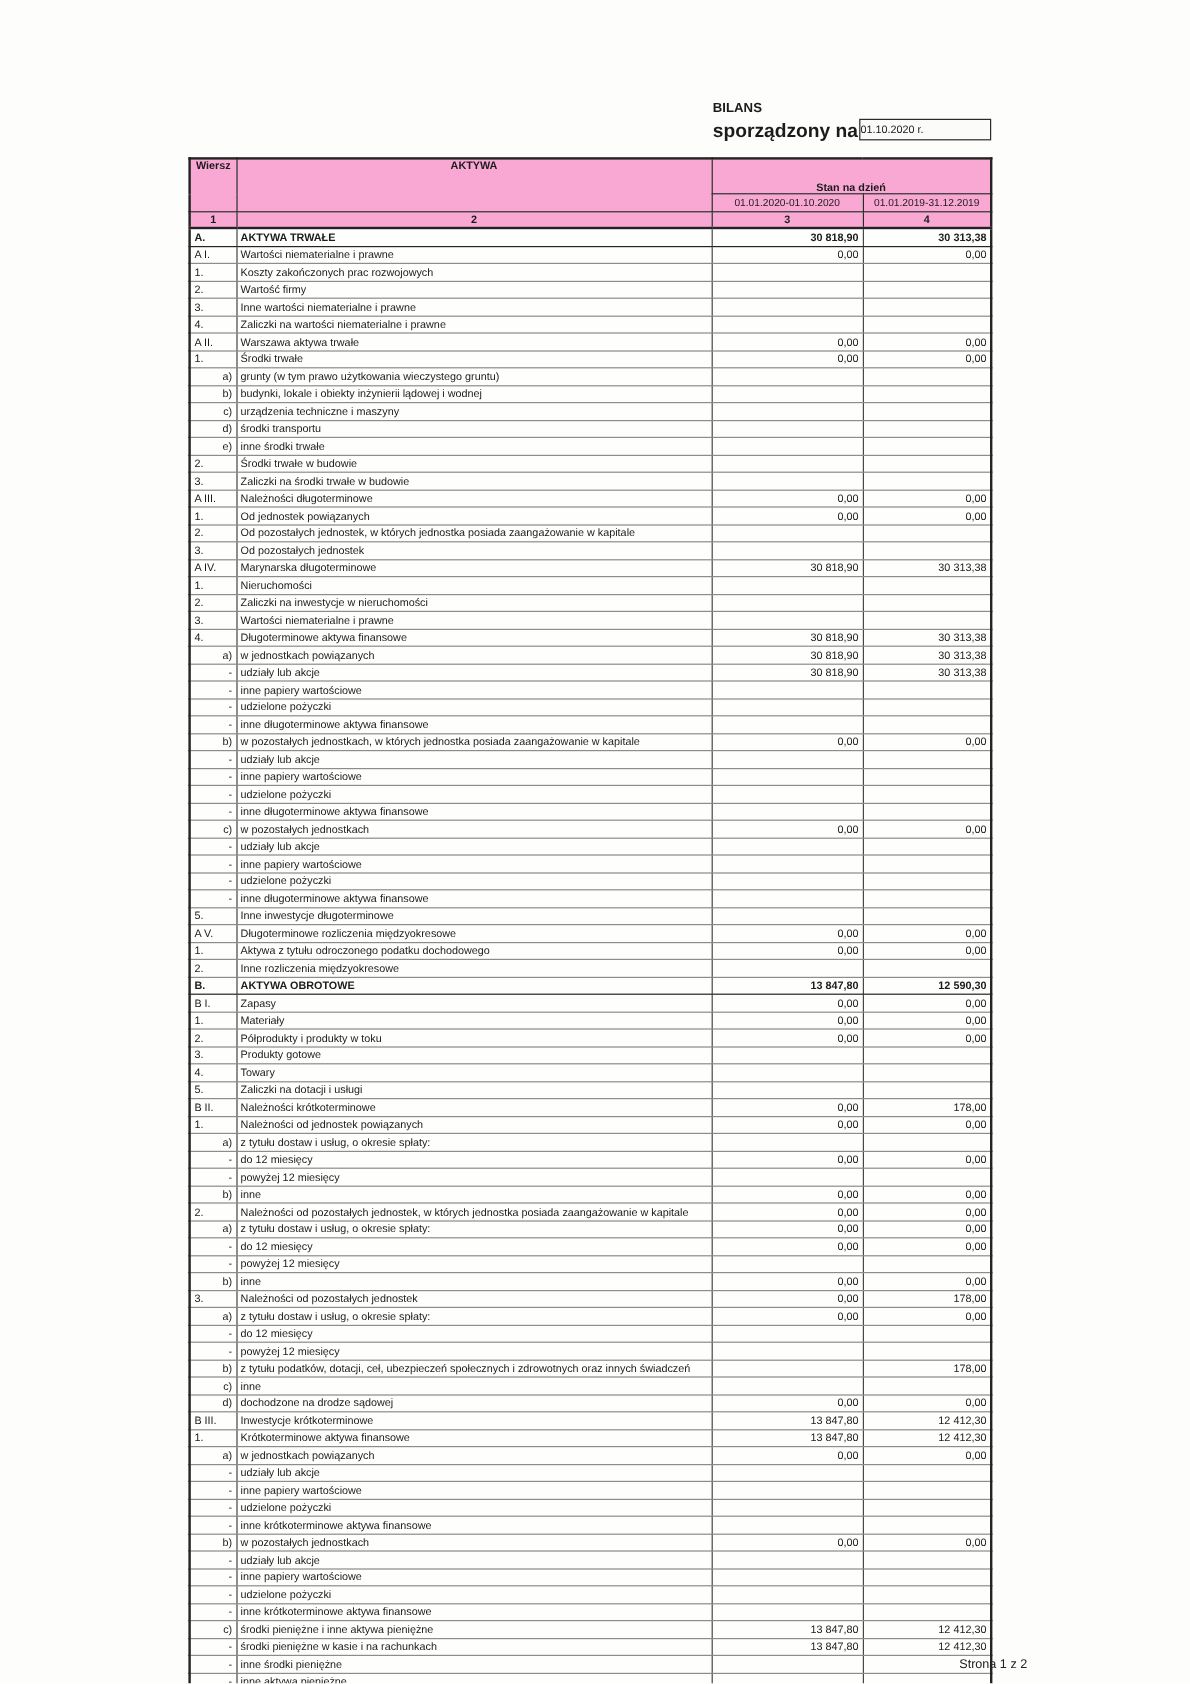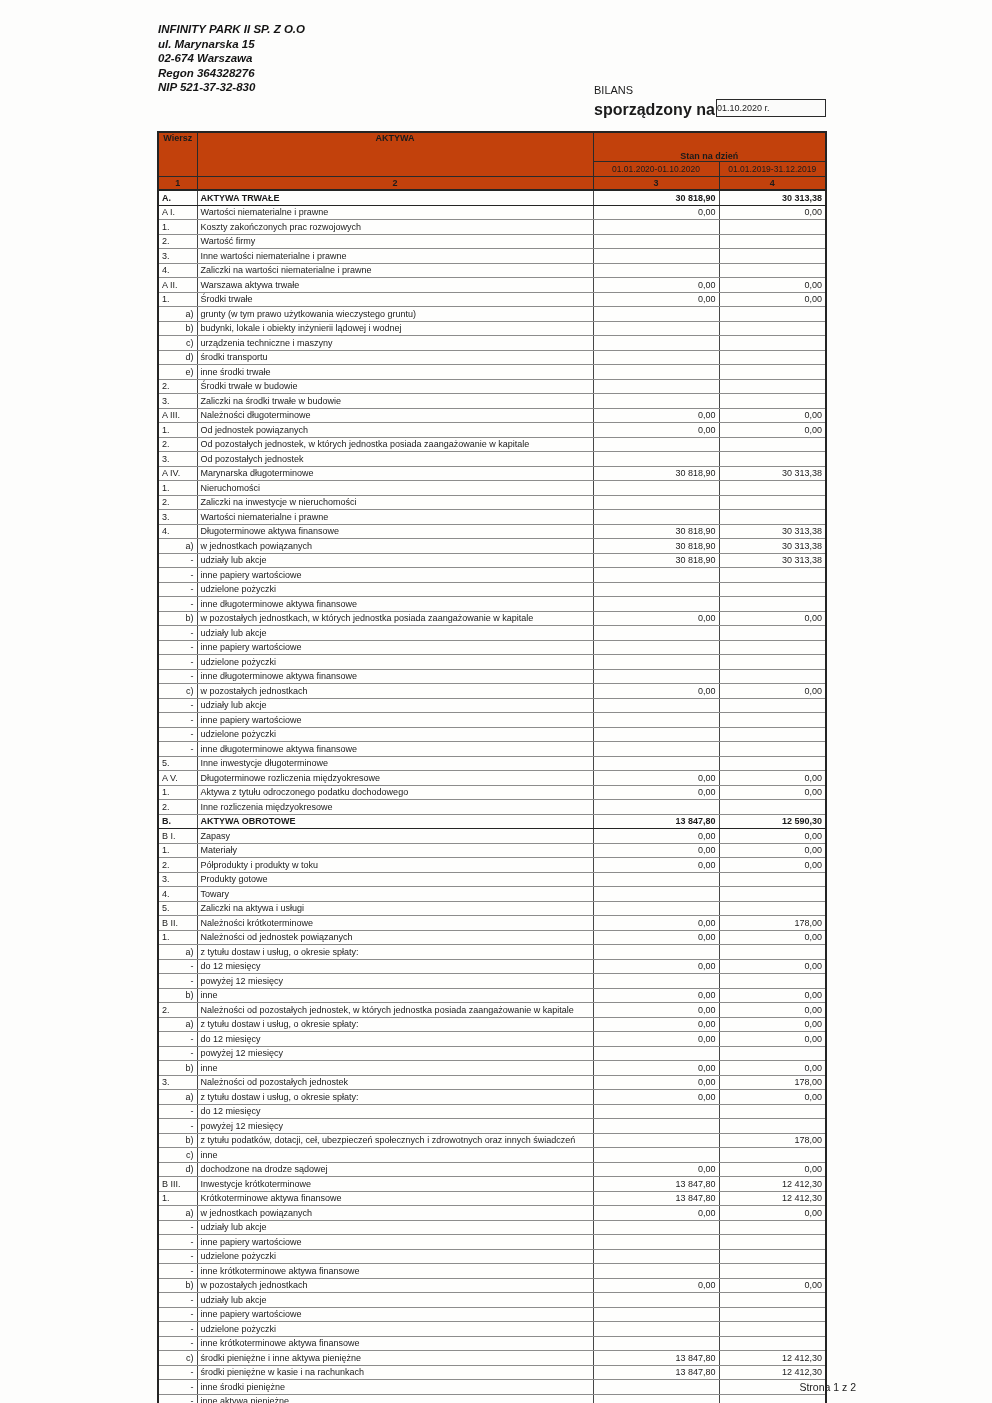--- a/index.html
+++ b/index.html
@@ -13,42 +13,42 @@
   }
   
   .company{
     position:absolute;left:158px;top:22px;
     font-weight:bold;font-style:italic;
     font-size:11.5px;line-height:14.6px;
     color:#141414;
   }
   .bilans-title{
     position:absolute;left:594px;top:84px;
-    font-weight:normal;font-size:11px;
+    font-weight:bold;font-size:11px;
   }
   .bilans-sub{
     position:absolute;left:594px;top:101px;
     font-weight:bold;font-size:16px;
   }
   .date-box{
     position:absolute;left:716px;top:99px;
     width:108px;height:16px;
     border:1.5px solid #2a2a2a;
     font-size:9px;text-align:left;line-height:16px;
     background:#fbfbfa;
   }
   
   .sheet-table{
     position:absolute;left:157px;top:131px;
     width:668px;
     border-collapse:collapse;table-layout:fixed;
     border:2px solid #242424;
   }
   .sheet-table thead th{
-    background:#c2410c;
+    background:#f9a8d4;
     border:1px solid #2a2a2a;
     font-size:9px;
     padding:0 2px;
     font-weight:bold;
   }
   th.h-wiersz{vertical-align:top;padding-top:3px;}
   th.h-aktywa{vertical-align:top;padding-top:3px;}
   th.h-stan{vertical-align:bottom;padding-bottom:3px;font-weight:normal;font-size:9.5px;height:28px;}
   tr.h-dates th{font-weight:normal;font-size:8.5px;height:14px;}
   tr.h-nums th{height:12px;font-size:9px;border-bottom:2px solid #242424;}
@@ -73,27 +73,20 @@
   .footer{
     position:absolute;left:157px;top:1381px;width:668px;
     text-align:right;font-size:10.5px;color:#232323;margin-left:31px;
   }
 </style>
 </head>
 <body>
 
 <div class="page">
 
-  <div class="company">
-    <div>INFINITY PARK II SP. Z O.O</div>
-    <div>ul. Marynarska 15</div>
-    <div>02-674 Warszawa</div>
-    <div>Regon 364328276</div>
-    <div>NIP 521-37-32-830</div>
-  </div>
 
   <div class="bilans-title">BILANS</div>
   <div class="bilans-sub">sporządzony na dzień</div>
   <div class="date-box">
     <span>01.10.2020 r.</span>
   </div>
 
   <table class="sheet-table">
     <colgroup>
       <col style="width:39px">
@@ -408,21 +401,21 @@
           <td class="c-v"></td>
         </tr>
         <tr>
           <td class="c-w">4.</td>
           <td class="c-t">Towary</td>
           <td class="c-v"></td>
           <td class="c-v"></td>
         </tr>
         <tr>
           <td class="c-w">5.</td>
-          <td class="c-t">Zaliczki na aktywa i usługi</td>
+          <td class="c-t">Zaliczki na dotacji i usługi</td>
           <td class="c-v"></td>
           <td class="c-v"></td>
         </tr>
         <tr>
           <td class="c-w">B II.</td>
           <td class="c-t">Należności krótkoterminowe</td>
           <td class="c-v">0,00</td>
           <td class="c-v">178,00</td>
         </tr>
         <tr>

